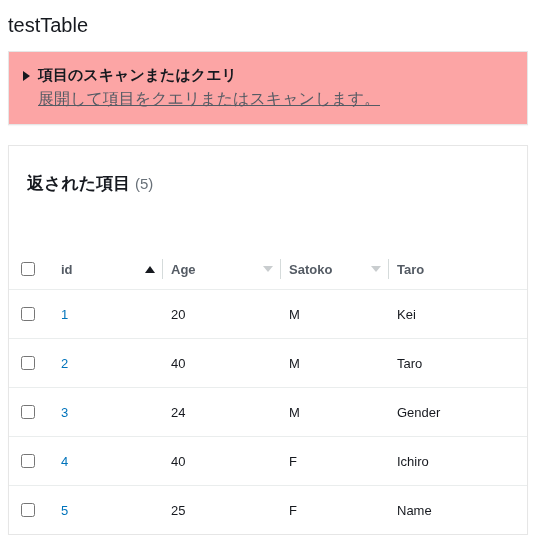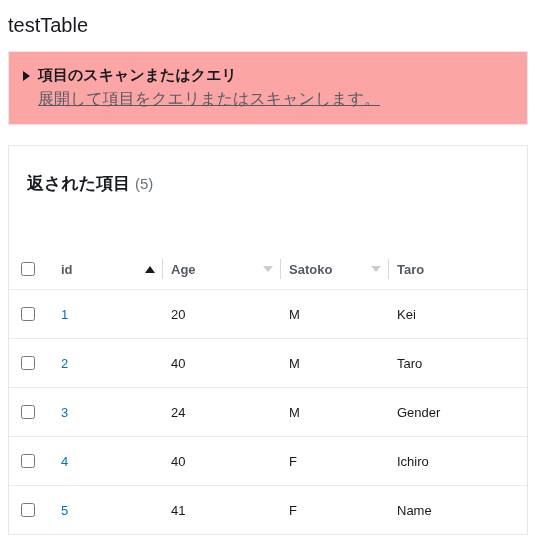--- a/index.html
+++ b/index.html
@@ -198,19 +198,19 @@
         <tr>
           <td><input type="checkbox" style=""></td>
           <td><span class="link">4</span></td>
           <td>40</td>
           <td>F</td>
           <td>Ichiro</td>
         </tr>
         <tr>
           <td><input type="checkbox" style=""></td>
           <td><span class="link">5</span></td>
-          <td>41</td>
+          <td>25</td>
           <td>F</td>
           <td>Name</td>
         </tr>
       </tbody>
   </table>
 </div>
 
 </body></html>

